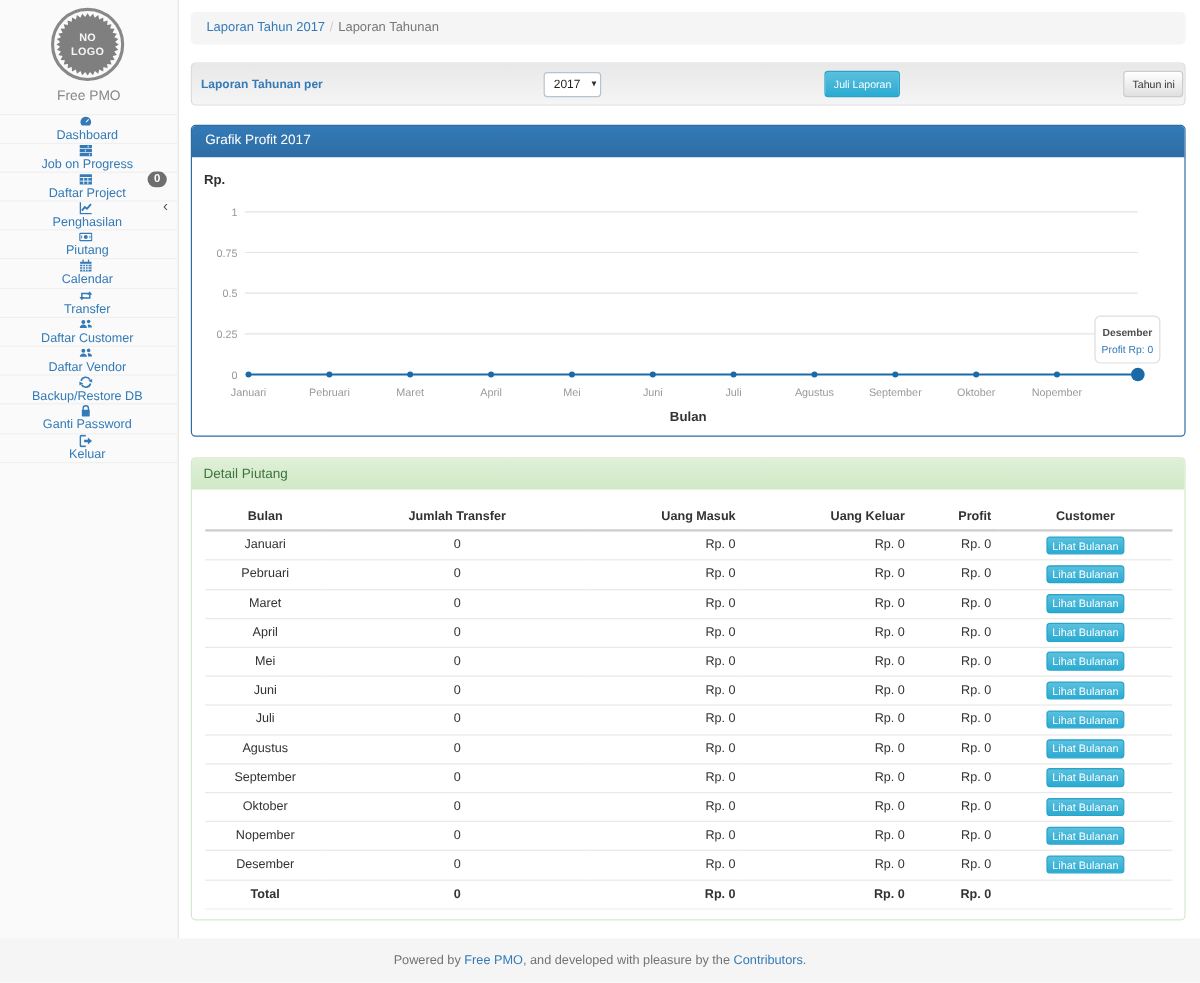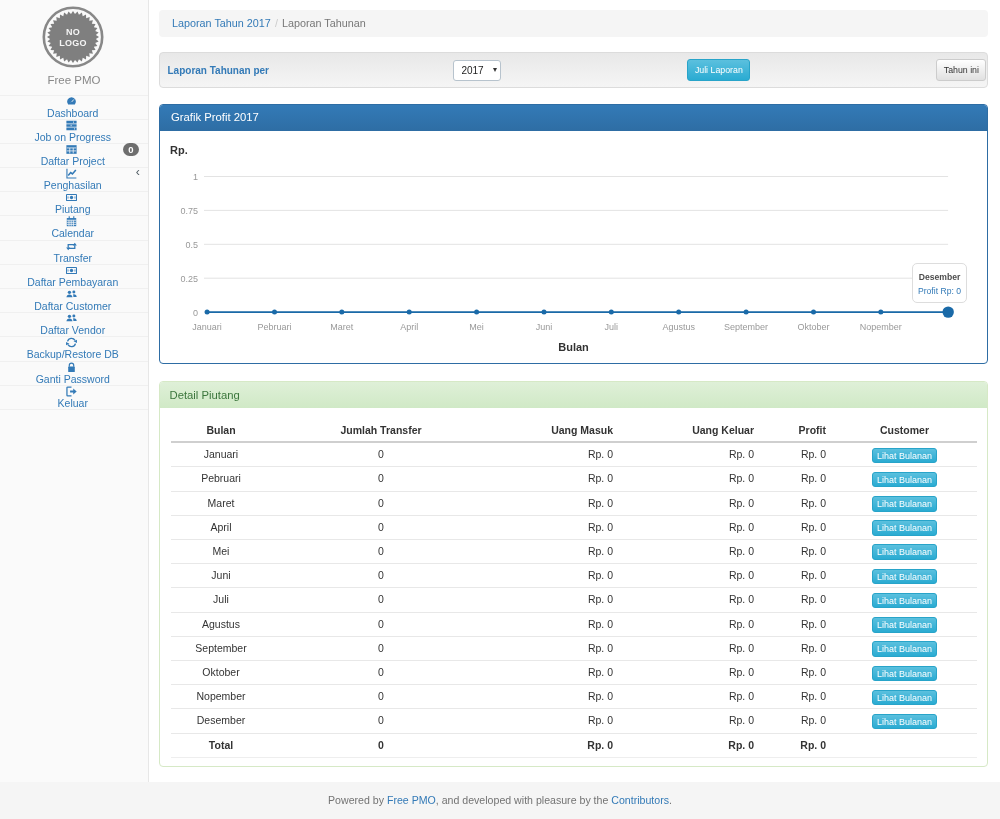--- a/index.html
+++ b/index.html
@@ -143,28 +143,20 @@
           <path stroke="#fafafa" stroke-width="1" fill="none" d="M1 5.4h12M3.8 5.4v7.6M6.6 5.4v7.6M9.4 5.4v7.6M1 8h12M1 10.6h12"></path>
         </svg>
         <span class="mt">Calendar</span>
       </li>
 <li>
         <svg class="mi" width="13" height="13" viewBox="0 0 14 14" xmlns="http://www.w3.org/2000/svg">
           <path fill="none" stroke="#337ab7" stroke-width="1.6" d="M2.8 8.6V4.6h7.6M11.2 5.4v4h-7.6"></path>
           <path fill="#337ab7" d="M0.2 8.2h5.2L2.8 11.8zM13.8 5.8H8.6L11.2 2.2z"></path>
         </svg>
         <span class="mt">Transfer</span>
-      </li>
-<li>
-        <svg class="mi" width="13" height="13" viewBox="0 0 14 14" xmlns="http://www.w3.org/2000/svg">
-          <rect x="0.6" y="3.1" width="12.8" height="7.8" rx="0.8" fill="none" stroke="#337ab7" stroke-width="1.4"></rect>
-          <circle cx="7" cy="7" r="2.1" fill="#337ab7"></circle>
-          <path stroke="#337ab7" stroke-width="1" d="M2.6 5.6v2.8M11.4 5.6v2.8"></path>
-        </svg>
-        <span class="mt">Daftar Pembayaran</span>
       </li>
 <li>
         <svg class="mi" width="13" height="13" viewBox="0 0 14 14" xmlns="http://www.w3.org/2000/svg">
           <circle cx="4.4" cy="4.2" r="2.1" fill="#337ab7"></circle>
           <path fill="#337ab7" d="M0.6 10.6c0-2.2 1.7-3.6 3.8-3.6s3.8 1.4 3.8 3.6z"></path>
           <circle cx="10" cy="3.8" r="1.9" fill="#337ab7"></circle>
           <path fill="#337ab7" d="M9.1 6.9c.3-.1.6-.1.9-.1 2 0 3.6 1.3 3.6 3.4H9.4"></path>
         </svg>
         <span class="mt">Daftar Customer</span>
       </li>

